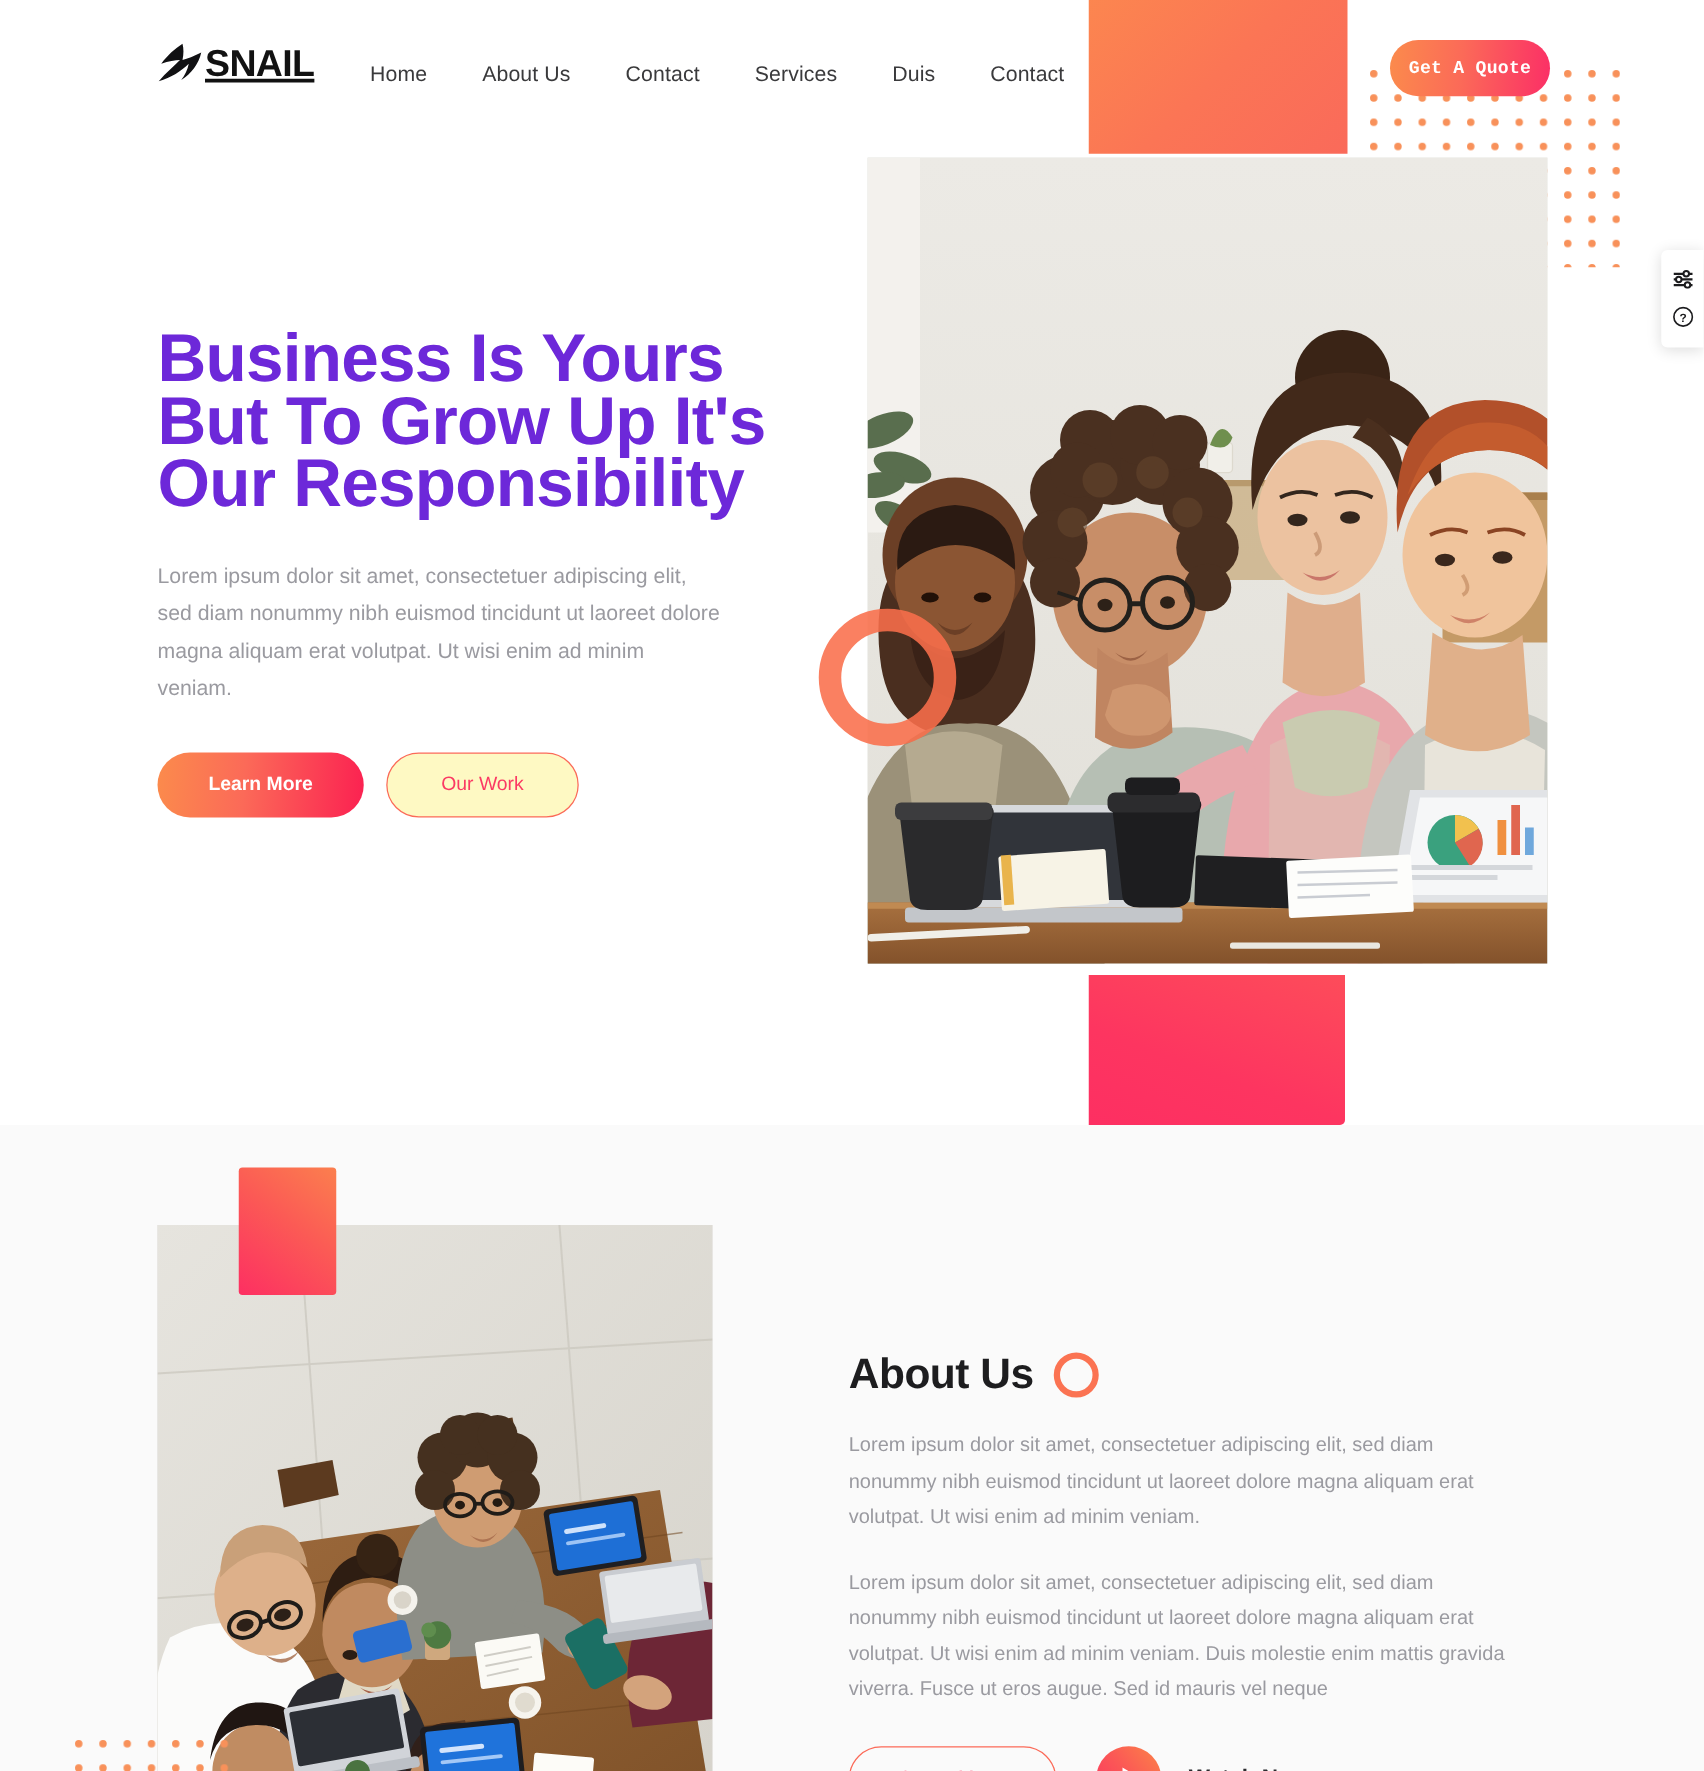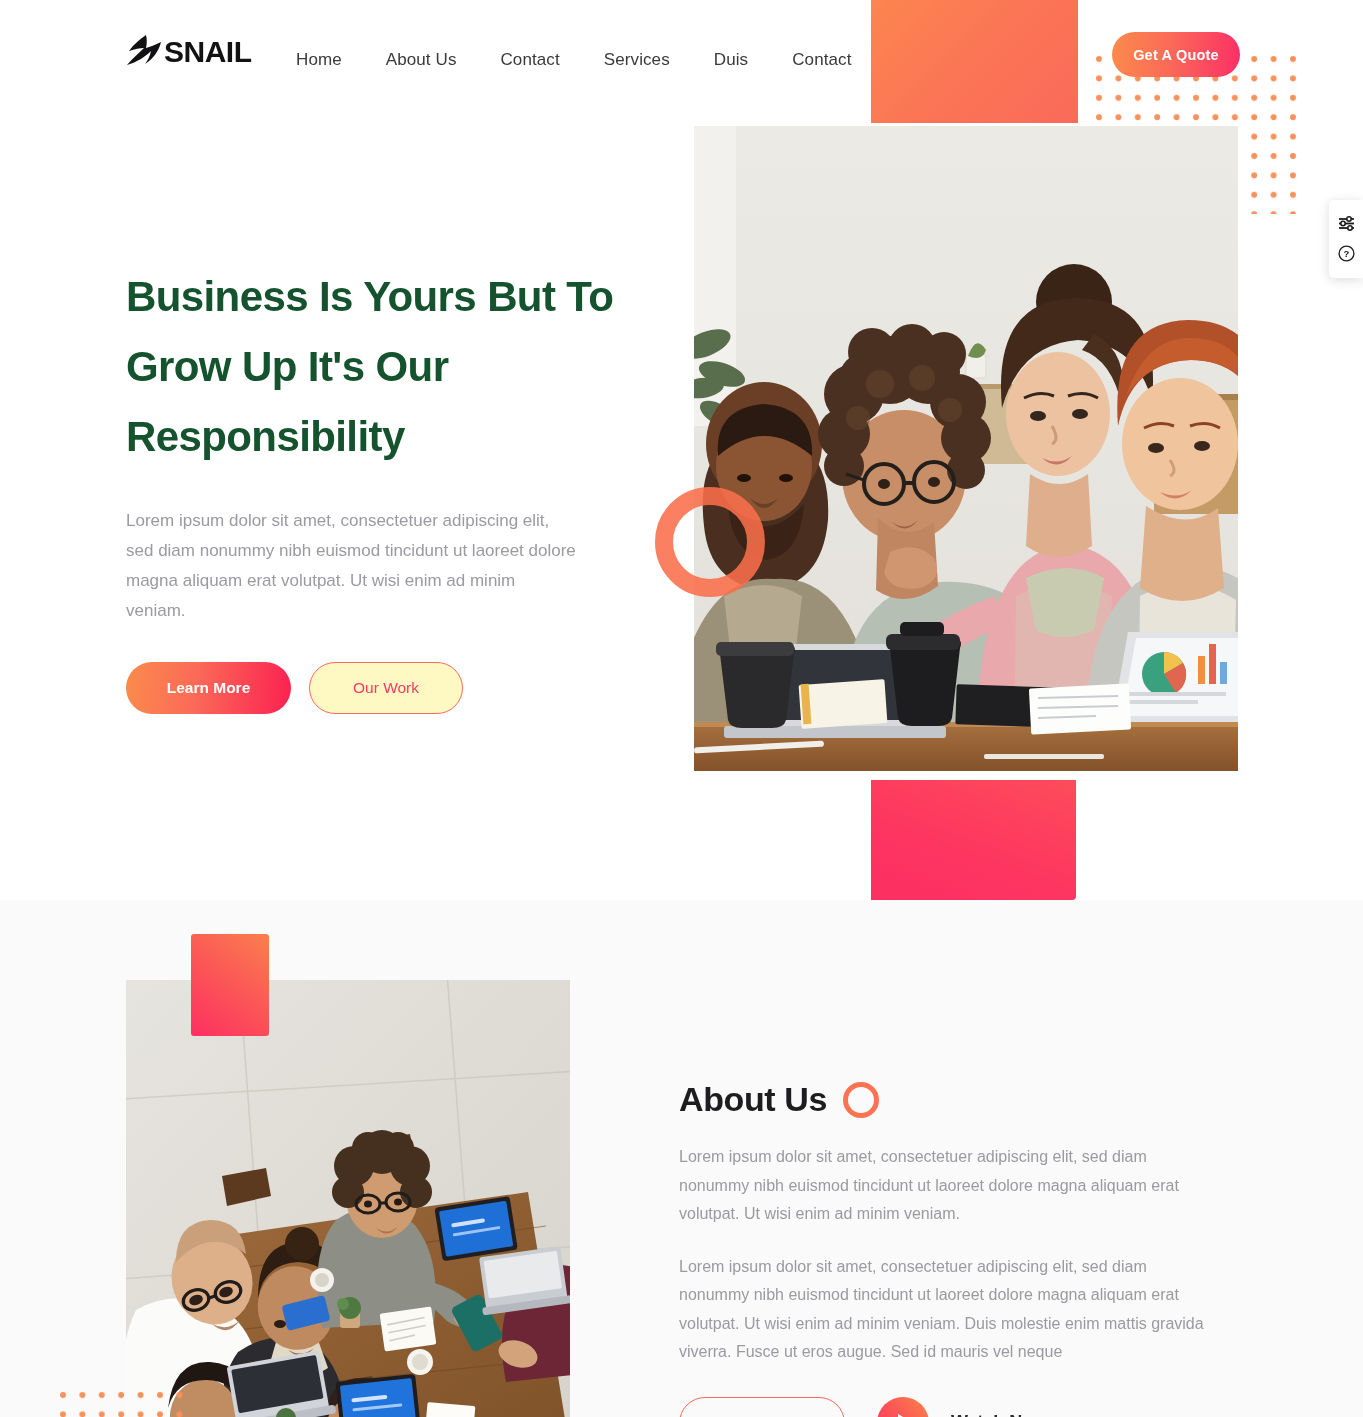--- a/index.html
+++ b/index.html
@@ -36,39 +36,39 @@
     position: absolute; left: 655px; top: 487px; width: 110px; height: 110px;
     border-radius: 50%;
     border: 18px solid rgba(249, 110, 75, 0.88);
     z-index: 4;
   }
 
   
   .header { position: absolute; left: 0; top: 0; width: 1363px; height: 108px; z-index: 5; }
   .logo-wrap { position: absolute; left: 126px; top: 33px; display: flex; align-items: center; gap: 2px; }
   .logo-mark { width: 36px; height: 38px; display: block; }
-  .logo-text { font-size: 30px; font-weight: 700; letter-spacing: -0.5px; color: #121212; font-family: "Liberation Sans", sans-serif; }
+  .logo-text { font-size: 30px; font-weight: 700; letter-spacing: -0.5px; color: #121212; font-family: "Liberation Sans", sans-serif; text-decoration: underline; }
   .nav { position: absolute; left: 296px; top: 40px; display: flex; align-items: center; margin-top: 10px; }
   .nav a {
     font-size: 17px; color: #3a3a3c; text-decoration: none; padding: 0 22px;
     letter-spacing: .1px; white-space: nowrap;
   }
   .nav a:first-child { padding-left: 0; }
   .quote-btn {
     position: absolute; left: 1112px; top: 32px; width: 128px; height: 45px;
     border-radius: 24px; border: none; cursor: pointer;
     background: linear-gradient(95deg, #fb8b4c 0%, #fb6a58 45%, #fb2f66 100%);
     color: #fff; font-size: 14.5px; font-weight: 600; letter-spacing: .2px;
-    font-family: Liberation Sans, sans-serif; z-index: 6;
+    font-family: Liberation Mono, monospace; z-index: 6;
   }
 
   
   .hero-copy { position: absolute; left: 126px; top: 262px; width: 500px; z-index: 4; }
   .hero-title {
-    font-size: 42px; line-height: 70px; font-weight: 800; color: #14532d;
+    font-size: 54px; line-height: 50px; font-weight: 800; color: #6d28d9;
     letter-spacing: -0.6px;
   }
   .hero-sub {
     margin-top: 34px; font-size: 17px; line-height: 30px; color: #9a9aa0; font-weight: 400; max-width: 450px;
   }
   .hero-btns { margin-top: 36px; display: flex; align-items: center; gap: 18px; }
   .btn-fill {
     width: 165px; height: 52px; border-radius: 26px; border: none; cursor: pointer;
     background: linear-gradient(95deg, #fb8b4c 0%, #fb6a58 42%, #fb2151 100%);
     color: #fff; font-size: 15.5px; font-weight: 600; font-family: "Liberation Sans", sans-serif;

